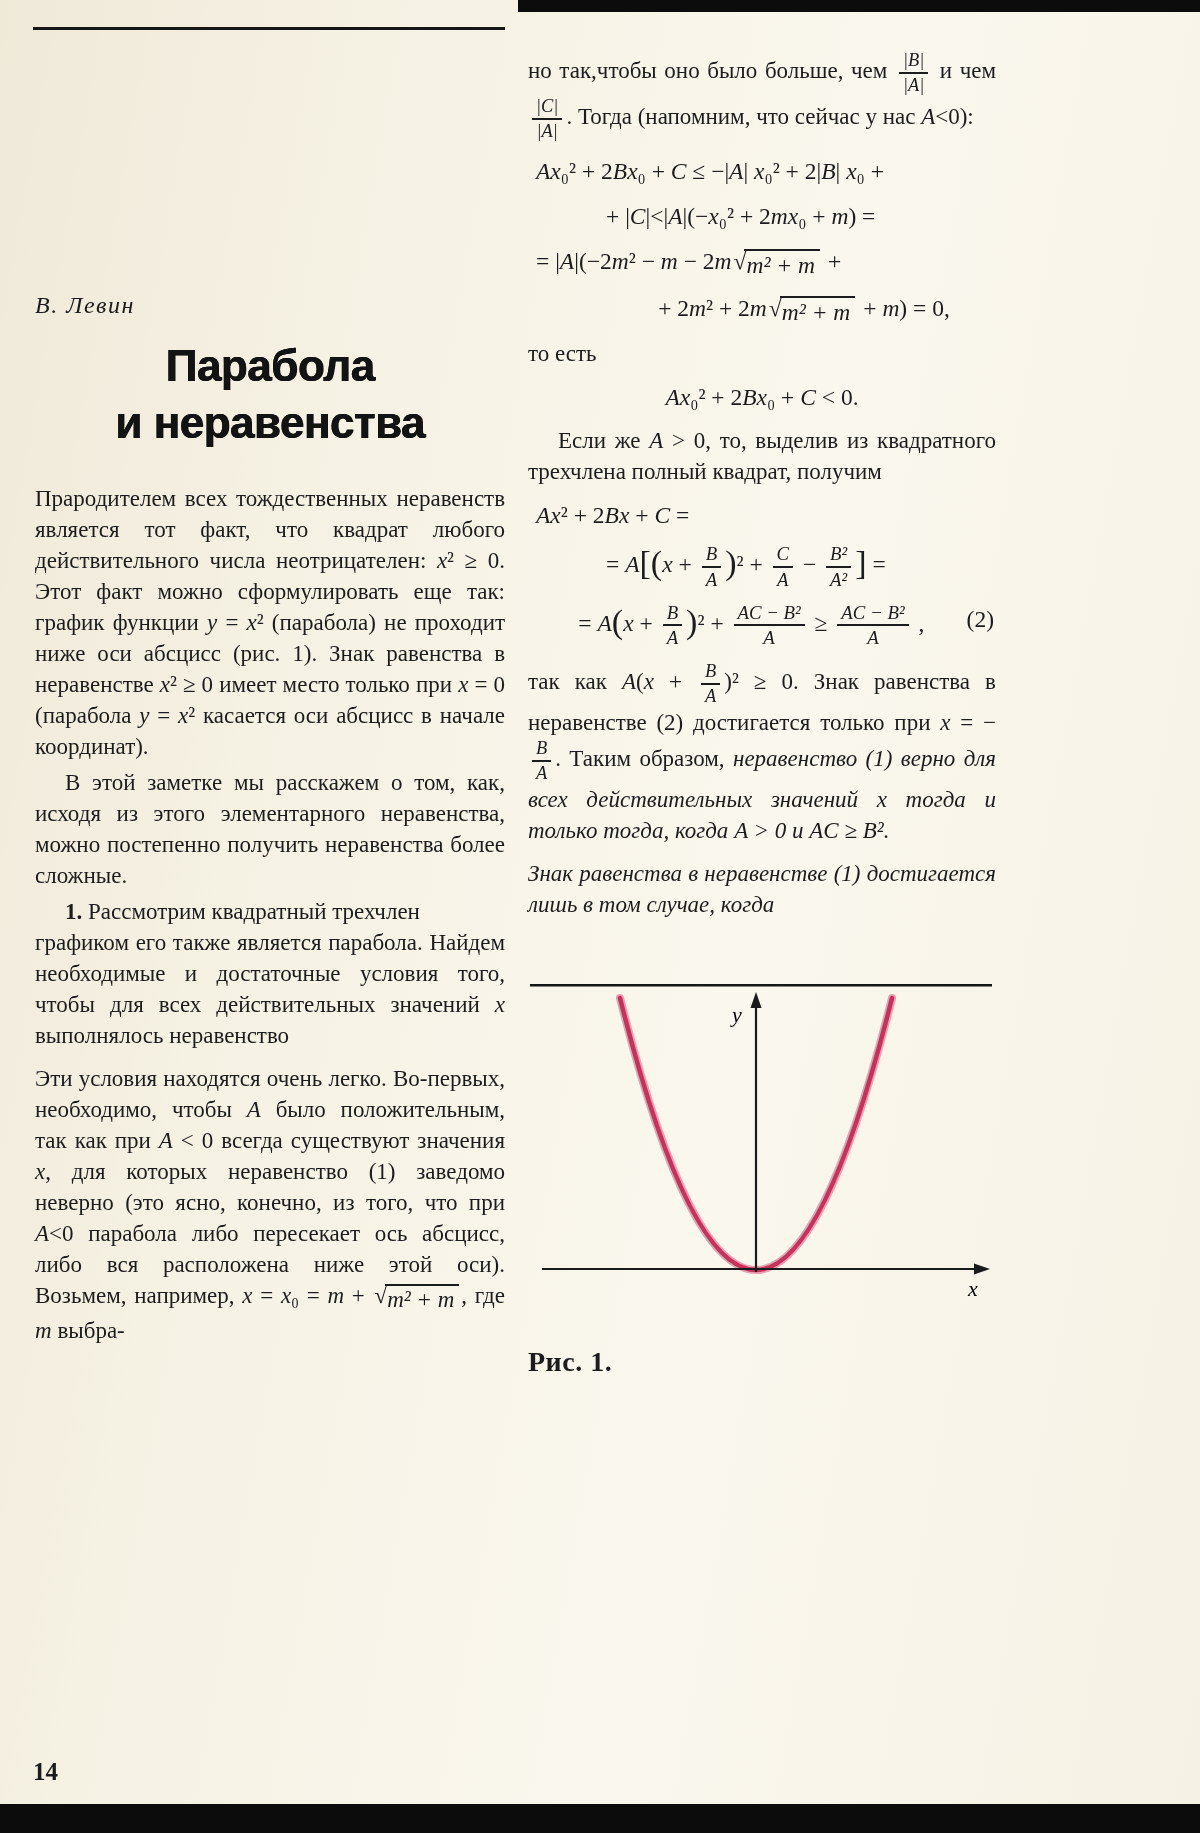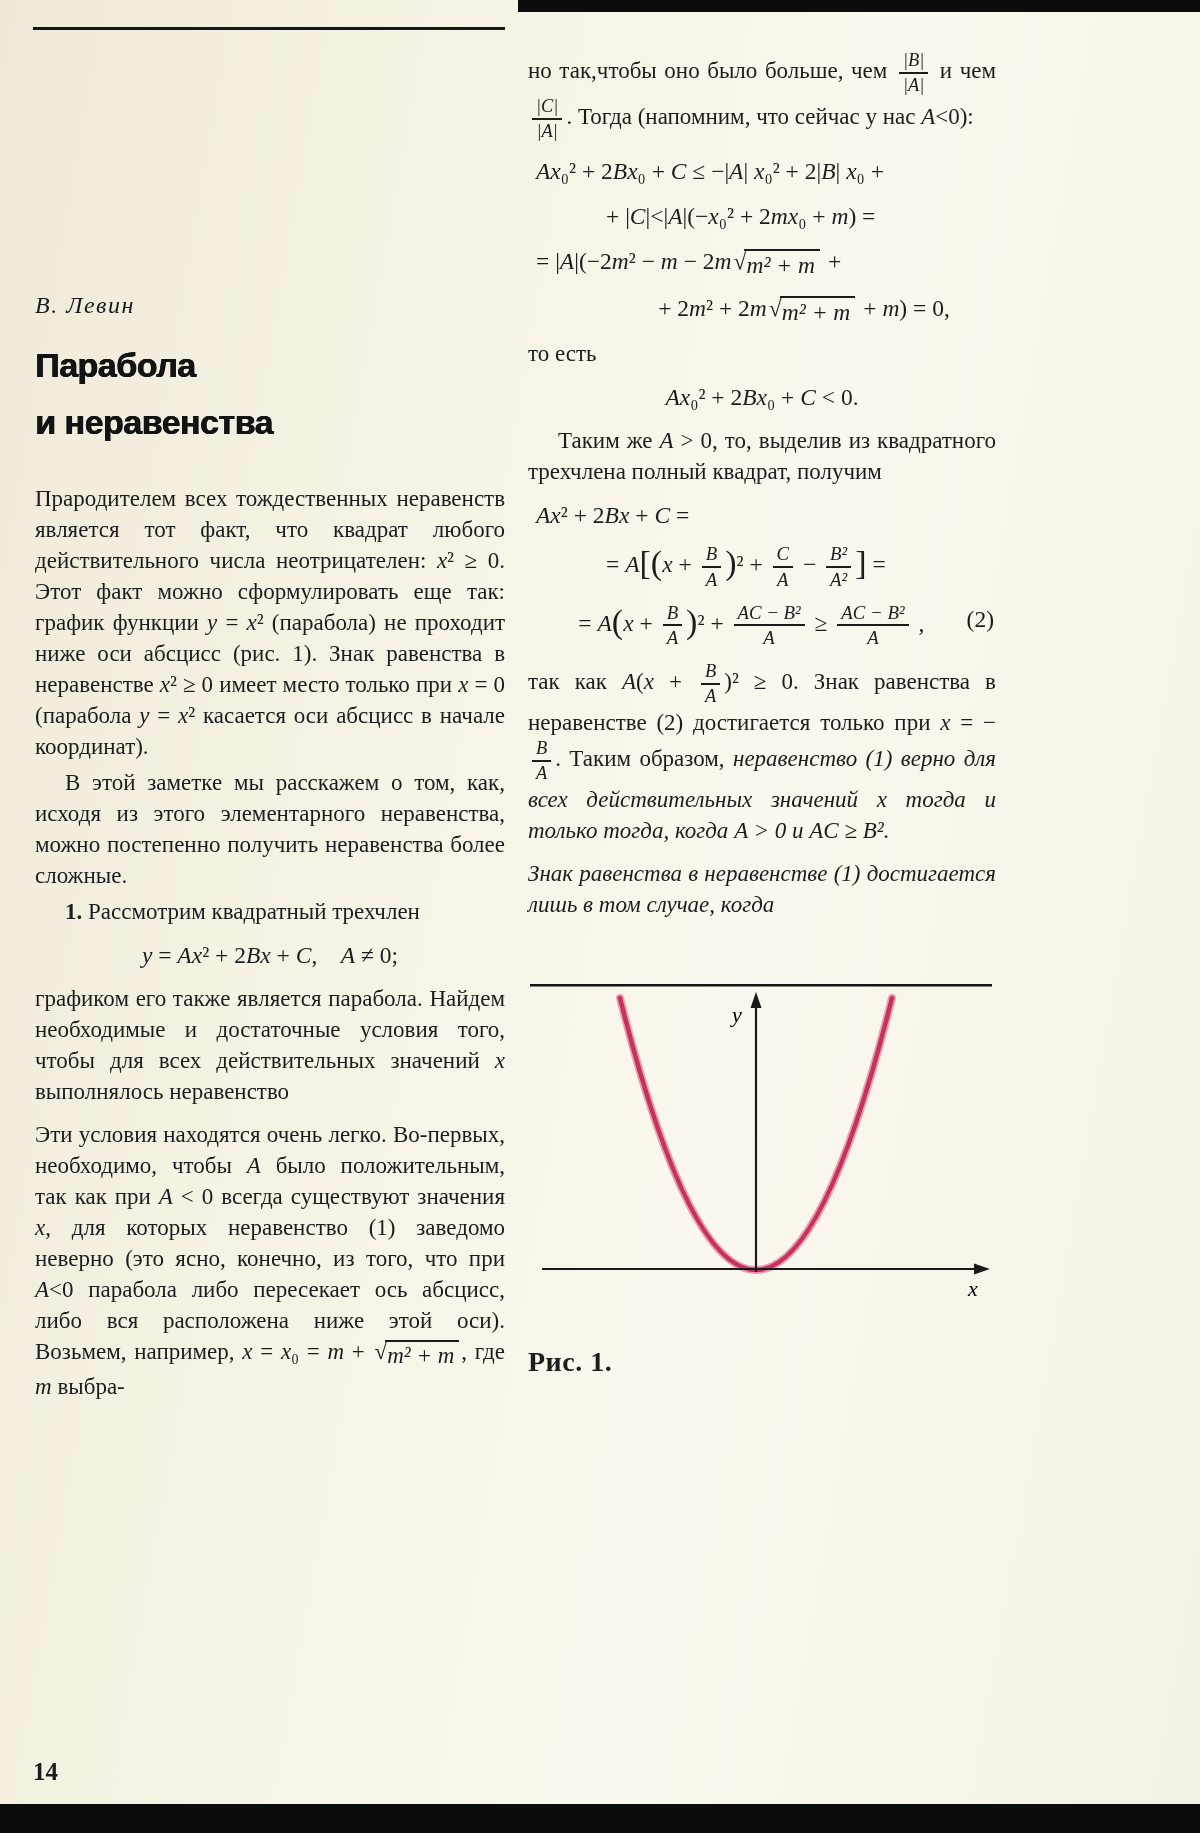--- a/index.html
+++ b/index.html
@@ -13,22 +13,22 @@
   }
   .bar-top-right { position:absolute; left:518px; top:0; width:682px; height:12px; background:#0c0c0c; }
   .bar-bottom    { position:absolute; left:0; top:1804px; width:1200px; height:29px; background:#0c0c0c; }
   .rule-top-left { position:absolute; left:33px; top:27px; width:472px; height:3px; background:#161616; }
 
   .col-left  { position:absolute; left:35px;  top:292px; width:470px; }
   .col-right { position:absolute; left:528px; top:50px;  width:468px; }
 
   .author { font-style:italic; font-size:24px; letter-spacing:1.5px; }
   .title  { font-family:"Liberation Sans","DejaVu Sans",sans-serif; font-weight:700;
-            font-size:34px; line-height:57px; color:#131313; margin-top:18px;
-            text-shadow:0.7px 0 currentColor, 0 0.4px currentColor; letter-spacing:-0.5px; }
+            font-size:44px; line-height:57px; color:#131313; margin-top:18px;
+            text-shadow:0.7px 0 currentColor, 0 0.4px currentColor; letter-spacing:-0.5px;text-align:center; }
 
   .para { font-size:23px; line-height:31px; text-align:justify; }
   .indent { text-indent:30px; }
   .it { font-style:italic; }
   .mt-lg { margin-top:32px; }
   .mt-sm { margin-top:5px; }
   .mt-md { margin-top:12px; }
 
   .formula { font-size:23.5px; line-height:34px; margin:11px 0; }
   .f-center { text-align:center; }
@@ -70,21 +70,20 @@
   <div class="author">В. Левин</div>
   <div class="title">
     <div>Парабола</div>
     <div>и неравенства</div>
   </div>
 
   <p class="para mt-lg"><span>Прародителем всех тождественных неравенств является тот факт, что квадрат любого действительного числа неотрицателен: </span><span class="rt-i">x</span><span>² ≥ 0. Этот факт можно сформулировать еще так: график функции </span><span class="rt-i">y</span><span> = </span><span class="rt-i">x</span><span>² (парабола) не проходит ниже оси абсцисс (рис. 1). Знак равенства в неравенстве </span><span class="rt-i">x</span><span>² ≥ 0 имеет место только при </span><span class="rt-i">x</span><span> = 0 (парабола </span><span class="rt-i">y</span><span> = </span><span class="rt-i">x</span><span>² касается оси абсцисс в начале координат).</span></p>
   <p class="para indent mt-sm">В этой заметке мы расскажем о том, как, исходя из этого элементарного неравенства, можно постепенно получить неравенства более сложные.</p>
   <p class="para indent mt-sm"><span class="rt-b">1.</span><span> Рассмотрим квадратный трехчлен</span></p>
 
-  <div class="formula f-center"><span class="rt-i">y</span><span> = </span><span class="rt-i">Ax</span><span>² + 2</span><span class="rt-i">Bx</span><span> + </span><span class="rt-i">C</span><span>, </span><span class="rt-i">A</span><span> ≠ 0;</span></div>
 
   <p class="para"><span>графиком его также является парабола. Найдем необходимые и достаточные условия того, чтобы для всех действительных значений </span><span class="rt-i">x</span><span> выполнялось неравенство</span></p>
 
 
   <p class="para mt-md"><span>Эти условия находятся очень легко. Во-первых, необходимо, чтобы </span><span class="rt-i">A</span><span> было положительным, так как при </span><span class="rt-i">A</span><span> &lt; 0 всегда существуют значения </span><span class="rt-i">x</span><span>, для которых неравенство (1) заведомо неверно (это ясно, конечно, из того, что при </span><span class="rt-i">A</span><span>&lt;0 парабола либо пересекает ось абсцисс, либо вся расположена ниже этой оси). Возьмем, например, </span><span class="rt-i">x</span><span> = </span><span class="rt-i">x</span><span>₀ = </span><span class="rt-i">m</span><span> + </span><span class="rad">
         <span class="rad-sign">√</span>
         <span class="rad-body">m² + m</span>
       </span><span>, где </span><span class="rt-i">m</span><span> выбра-</span></p>
 </div>
 
@@ -105,21 +104,21 @@
       </span><span> +</span></div>
   <div class="formula f-ind2"><span>+ 2</span><span class="rt-i">m</span><span>² + 2</span><span class="rt-i">m</span><span class="rad">
         <span class="rad-sign">√</span>
         <span class="rad-body">m² + m</span>
       </span><span> + </span><span class="rt-i">m</span><span>) = 0,</span></div>
 
   <p class="para">то есть</p>
 
   <div class="formula f-center"><span class="rt-i">Ax</span><span>₀² + 2</span><span class="rt-i">Bx</span><span>₀ + </span><span class="rt-i">C</span><span> &lt; 0.</span></div>
 
-  <p class="para indent"><span>Таким же </span><span class="rt-i">A</span><span> &gt; 0, то, выделив из квадратного трехчлена полный квадрат, получим</span></p>
+  <p class="para indent"><span>Если же </span><span class="rt-i">A</span><span> &gt; 0, то, выделив из квадратного трехчлена полный квадрат, получим</span></p>
 
   <div class="formula f-left mt-sm"><span class="rt-i">Ax</span><span>² + 2</span><span class="rt-i">Bx</span><span> + </span><span class="rt-i">C</span><span> =</span></div>
   <div class="formula f-ind1"><span>= </span><span class="rt-i">A</span><span class="rt-big">[</span><span class="rt-big">(</span><span class="rt-i">x</span><span> + </span><span class="frac">
         <span class="num">B</span>
         <span class="den">A</span>
       </span><span class="rt-big">)</span><span>²</span><span> + </span><span class="frac">
         <span class="num">C</span>
         <span class="den">A</span>
       </span><span> − </span><span class="frac">
         <span class="num">B²</span>

